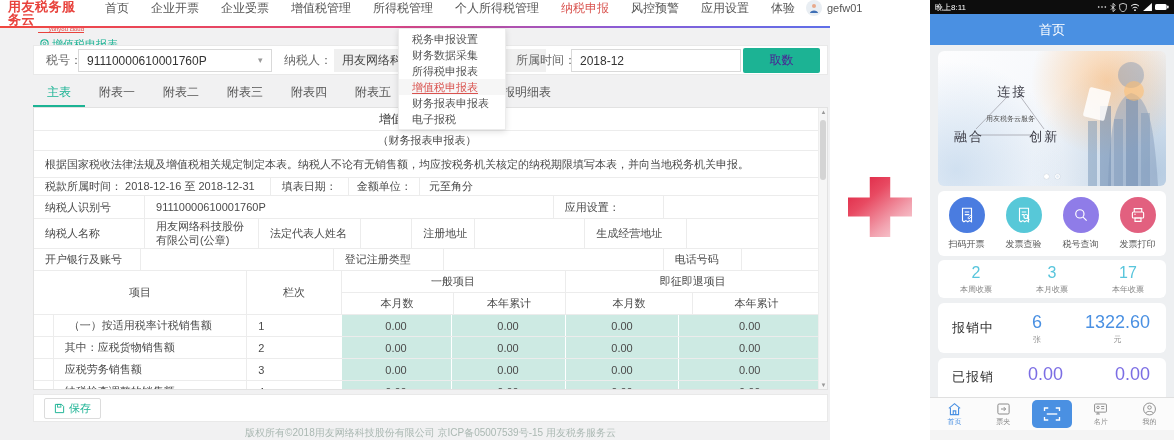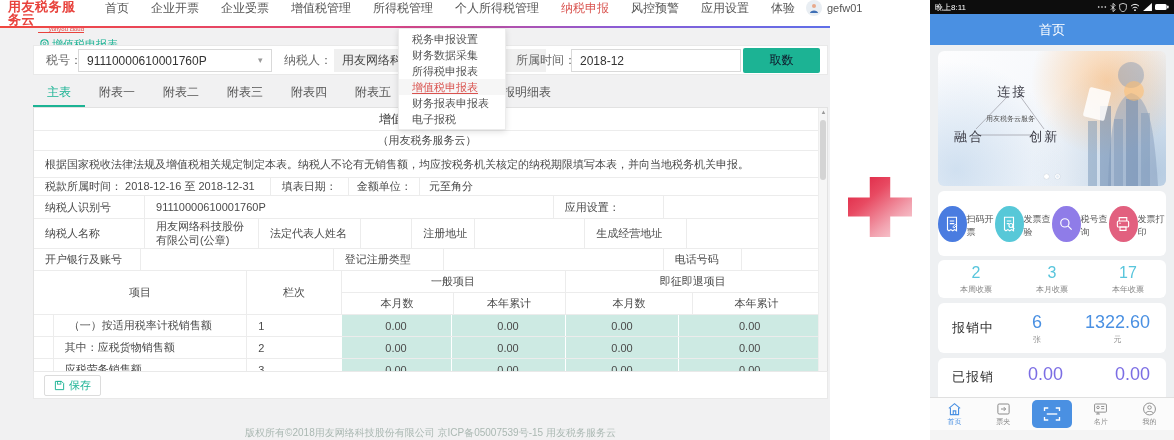--- a/index.html
+++ b/index.html
@@ -25,21 +25,21 @@
   .crumb { position:absolute; left:40px; top:9px; color:#1cb394; font-size:11px; display:flex; align-items:center; }
   .crumb svg { margin-right:3px; }
 
   .filterbar { position:absolute; left:33px; top:17px; width:795px; height:30px; background:#fff; border:1px solid #e9e9e9; }
   .f-label { position:absolute; top:0; height:28px; line-height:28px; font-size:12px; color:#666; }
   .f-input { position:absolute; top:3px; height:23px; border:1px solid #d9d9d9; background:#fff; font-size:12px; color:#333;
       padding:0 8px; font-family:"Liberation Sans","DejaVu Sans",sans-serif; }
   .f-caret { position:absolute; top:9px; font-size:9px; color:#999; }
   .f-gray { position:absolute; top:3px; height:23px; background:#f0f0f0; font-size:12px; color:#444; line-height:23px;
       padding:0 8px; overflow:hidden; white-space:nowrap; }
-  .fetch-btn { position:absolute; right:7px; top:2px; width:77px; height:25px; background:#1cb394; color:#0f172a; font-size:12px;
+  .fetch-btn { position:absolute; right:7px; top:2px; width:77px; height:25px; background:#1cb394; color:#4c1d95; font-size:12px;
       border:none; border-radius:2px; cursor:pointer; font-family:Liberation Mono, monospace; }
 
   .tabs { position:absolute; left:33px; top:52px; width:795px; height:27px; display:flex; }
   .tab { font-size:12px; color:#555; padding:0 14px; line-height:24px; cursor:pointer; white-space:nowrap; }
   .tab.active { color:#1cb394; border-bottom:2px solid #1cb394; }
 
   .report { position:absolute; left:33px; top:79px; width:795px; height:283px; background:#fff; border:1px solid #e2e2e2; overflow:hidden; }
   .tbl { position:absolute; left:0; top:0; width:786px; font-size:11px; color:#4a4a4a; }
   .trow { display:flex; border-bottom:1px solid #ececec; align-items:stretch; }
   .tc { border-left:1px solid #ececec; display:flex; align-items:center; padding:0 4px; }
@@ -60,21 +60,21 @@
   .drow { display:flex; height:22px; border-bottom:1px solid #ececec; }
   .drow .ind { width:2.5%; border-right:1px solid #ececec; }
   .drow .dl { width:24.5%; display:flex; align-items:center; padding-left:11px; }
   .drow .dn { width:12%; display:flex; align-items:center; padding-left:11px; border-left:1px solid #ececec; }
   .drow .dv { display:flex; align-items:center; justify-content:center; background:#cdeae3; border-left:1px solid #fff; }
   .dv.w1 { width:14%; } .dv.w2 { width:14.5%; } .dv.w3 { width:14.5%; } .dv.w4 { width:18%; }
   .vscroll { position:absolute; right:0; top:0; width:9px; height:281px; background:#f6f6f6; border-left:1px solid #eee; }
   .vscroll .arr { position:absolute; left:1px; width:7px; font-size:6px; color:#999; text-align:center; }
   .vscroll .thumb { position:absolute; left:1px; top:12px; width:6px; height:60px; background:#d4d4d4; border-radius:3px; }
 
-  .savebar { position:absolute; left:33px; top:343px; width:795px; height:28px; background:#fff; border:1px solid #e9e9e9; display:flex; align-items:center; }
+  .savebar { position:absolute; left:33px; top:366px; width:795px; height:28px; background:#fff; border:1px solid #e9e9e9; display:flex; align-items:center; }
   .save-btn { margin-left:10px; height:21px; border:1px solid #dcdcdc; background:#fff; border-radius:2px; color:#1cb394;
       font-size:11px; display:flex; align-items:center; padding:0 9px; cursor:pointer; font-family:"Liberation Sans","DejaVu Sans",sans-serif; }
   .save-btn svg { margin-right:4px; }
 
   .d-footer { position:absolute; left:33px; top:398px; width:795px; text-align:center; font-size:10px; color:#aab8b2; }
 
   .dropdown { position:absolute; left:398px; top:28px; width:108px; background:#fff; border:1px solid #ececec;
       box-shadow:0 2px 6px rgba(0,0,0,0.12); z-index:20; padding:2px 0; }
   .dd-item { height:16px; line-height:16px; font-size:11px; color:#555; padding-left:13px; cursor:pointer; white-space:nowrap; }
   .dd-item.active { background:#f6f6f6; }
@@ -103,21 +103,21 @@
   .bn-top { position:absolute; left:26%; top:24%; font-size:13px; color:#3c3c46; letter-spacing:2px; }
   .bn-mid { position:absolute; left:21%; top:47%; font-size:7px; color:#555; }
   .bn-left { position:absolute; left:7%; top:57%; font-size:13px; color:#3c3c46; letter-spacing:2px; }
   .bn-right { position:absolute; left:40%; top:57%; font-size:13px; color:#3c3c46; letter-spacing:2px; }
   .bn-lines, .bn-art { position:absolute; left:0; top:0; }
   .bn-dots { position:absolute; left:0; bottom:7px; width:100%; display:flex; justify-content:center; gap:6px; }
   .bn-dot { width:5px; height:5px; border-radius:50%; background:#fff; box-shadow:0 0 1px rgba(0,0,0,0.25); }
   .bn-dot.hollow { background:transparent; border:1px solid #fff; }
 
   .features { top:191px; height:65px; display:flex; align-items:center; }
-  .feat { flex:1; display:flex; flex-direction:row; align-items:center; cursor:pointer; }
+  .feat { flex:1; display:flex; flex-direction:column; align-items:center; cursor:pointer; }
   .feat-circle { width:36px; height:36px; border-radius:50%; display:flex; align-items:center; justify-content:center; }
   .feat-label { font-size:9px; color:#555; margin-top:5px; }
 
   .stats { top:260px; height:38px; display:flex; align-items:center; }
   .stat { flex:1; display:flex; flex-direction:column; align-items:center; }
   .stat-val { font-size:16px; color:#58c5dc; }
   .stat-lab { font-size:8px; color:#888; margin-top:2px; }
 
   .reimb { height:50px; display:flex; align-items:center; }
   .reimb1 { top:303px; } .reimb2 { top:358px; height:44px; align-items:flex-start; padding-top:6px; }
@@ -201,21 +201,21 @@
         <span class="tab">附表二</span>
         <span class="tab">附表三</span>
         <span class="tab">附表四</span>
         <span class="tab">附表五</span>
         <span class="tab">增值税减免税申报明细表</span>
       </div>
 
       <div class="report">
         <div class="tbl">
           <div class="t-title">增值税纳税申报表</div>
-          <div class="t-sub">（用友税务服务云）</div>
+          <div class="t-sub">（财务报表申报表）</div>
           <div class="t-note">根据国家税收法律法规及增值税相关规定制定本表。纳税人不论有无销售额，均应按税务机关核定的纳税期限填写本表，并向当地税务机关申报。</div>
 
           <div class="trow" style="height:18px;">
             <div class="tc lab" style="width:30%;"><span>税款所属时间：</span>&nbsp;<span>2018-12-16 至 2018-12-31</span></div>
             <div class="tc lab" style="width:10%;">填表日期：</div>
             <div class="tc cen" style="width:9%;">金额单位：</div>
             <div class="tc cen" style="width:8%;">元至角分</div>
           </div>
 
           <div class="trow" style="height:23px;">

